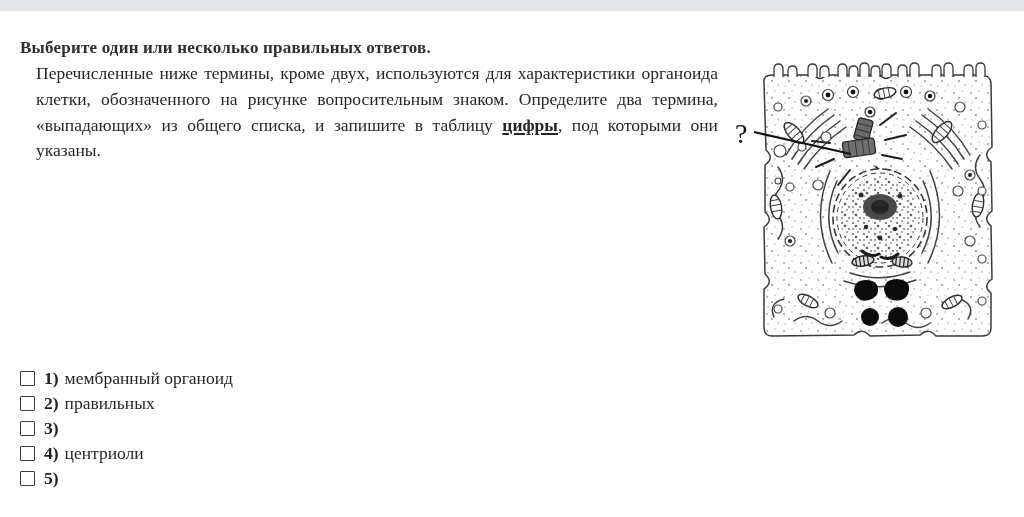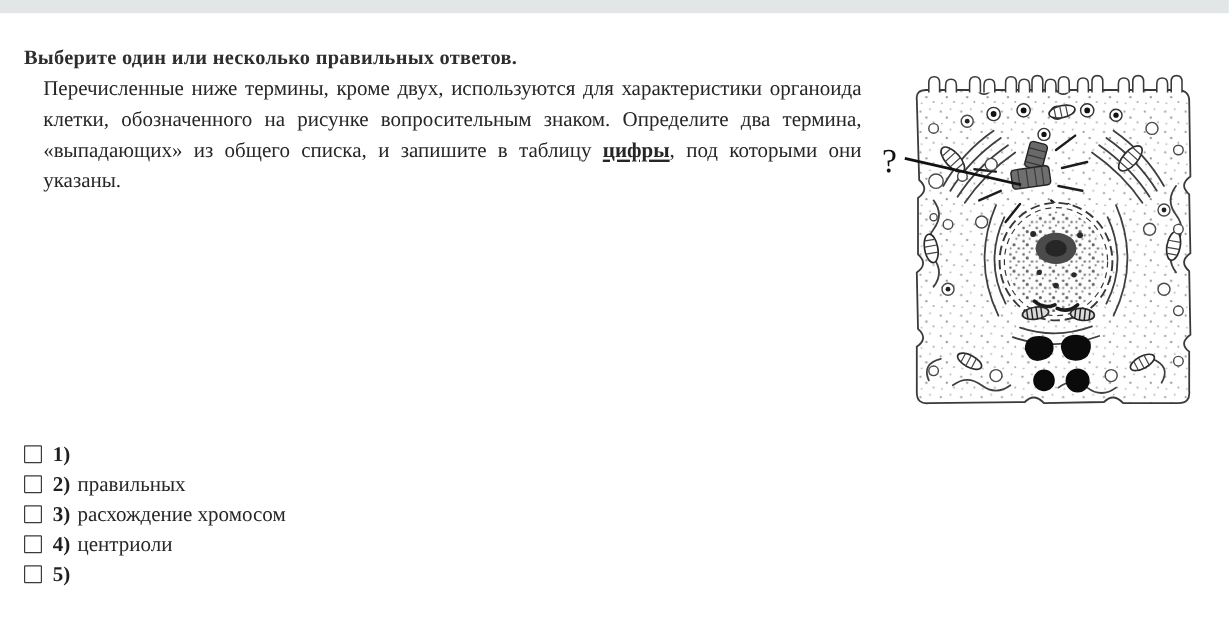--- a/index.html
+++ b/index.html
@@ -265,30 +265,30 @@
 
   <line x1="24" y1="77" x2="121" y2="99" stroke="#111111" stroke-width="2.2"></line>
   <text x="5" y="88" font-size="28" fill="#111111" font-family="Liberation Serif, serif">?</text>
 </svg>
 </figure>
 
 <ul class="options">
   <li>
     <span class="cb"></span>
     <b>1)</b>
+    <span class="lbl">мембранный органоид</span>
   </li>
   <li>
     <span class="cb"></span>
     <b>2)</b>
     <span class="lbl">правильных</span>
   </li>
   <li>
     <span class="cb"></span>
     <b>3)</b>
-    <span class="lbl">расхождение хромосом</span>
   </li>
   <li>
     <span class="cb"></span>
     <b>4)</b>
     <span class="lbl">центриоли</span>
   </li>
   <li>
     <span class="cb"></span>
     <b>5)</b>
   </li>

